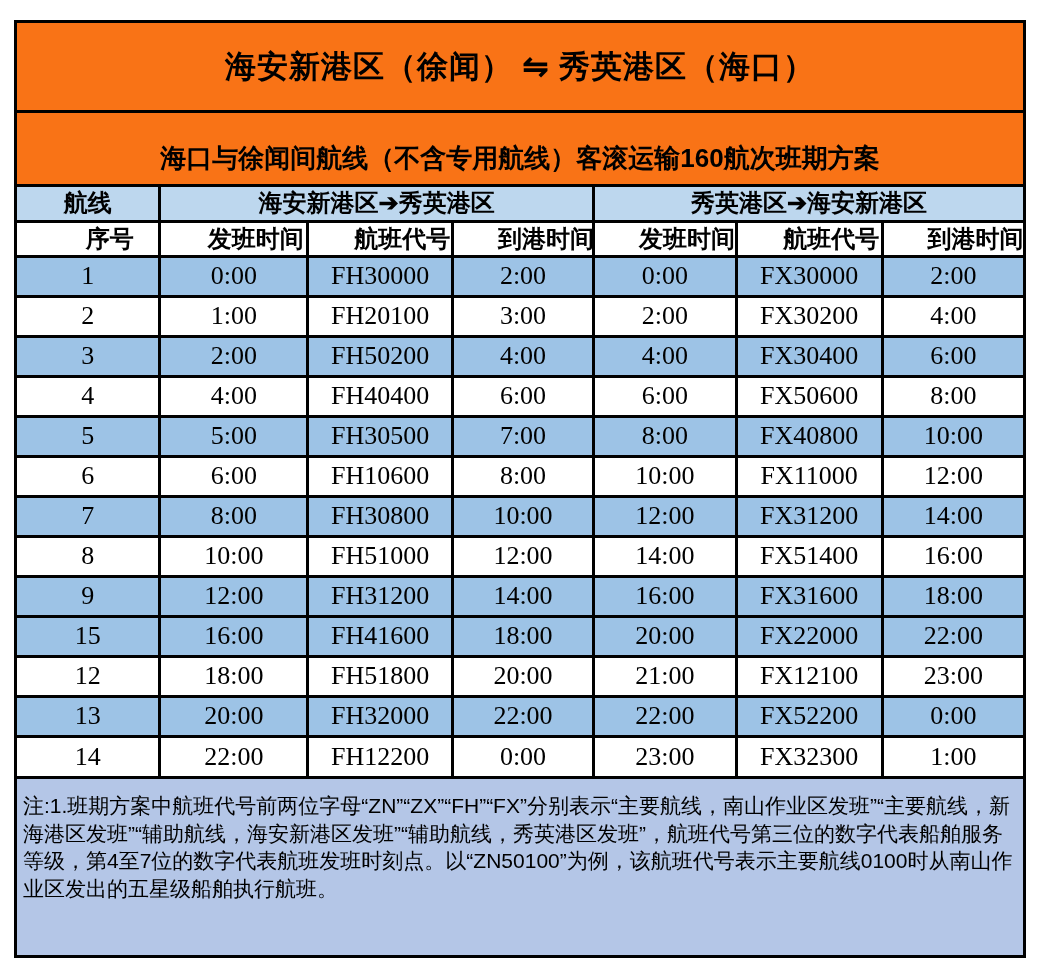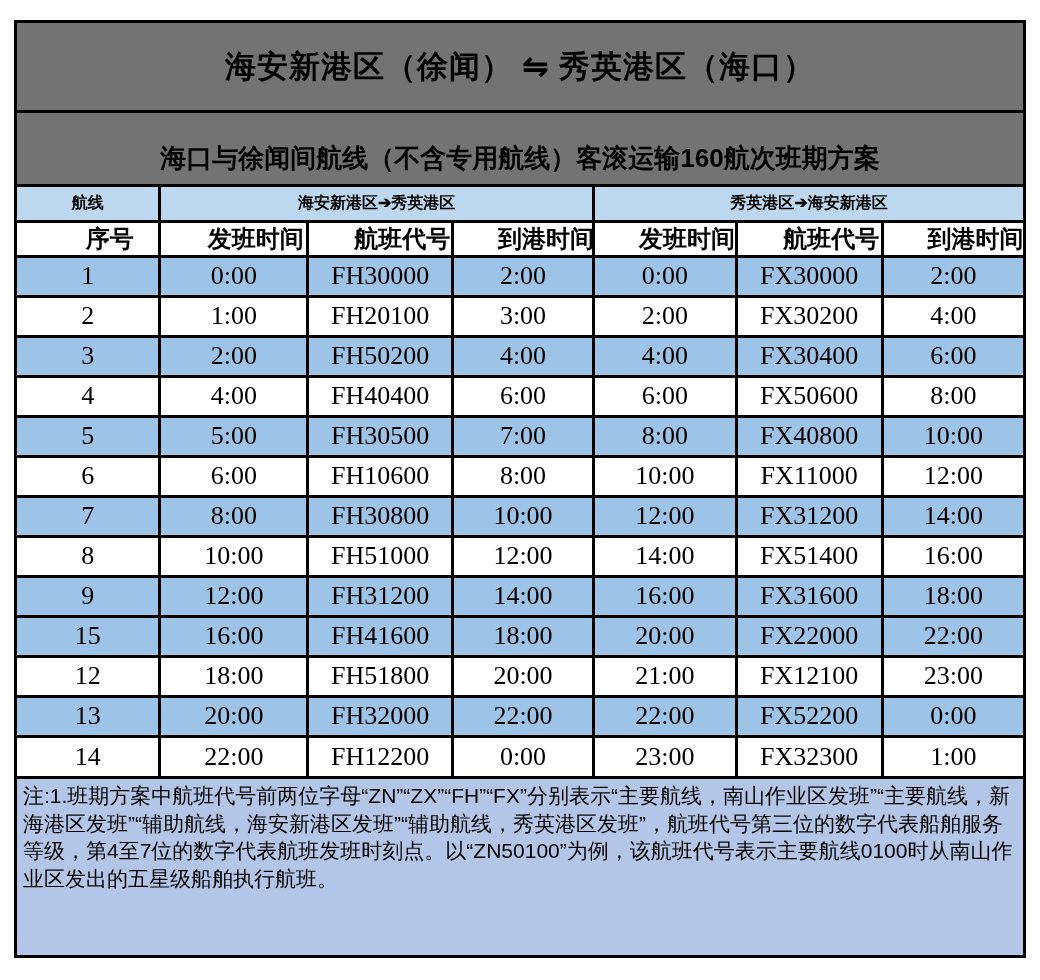--- a/index.html
+++ b/index.html
@@ -14,21 +14,21 @@
   .sheet {
     position: absolute;
     left: 14px;
     top: 20px;
     width: 1012px;
     height: 938px;
     border: 3px solid #000000;
     box-sizing: border-box;
     display: flex;
     flex-direction: column;
-    background: #737373;
+    background: #f97316;
   }
   .title-cell {
     height: 87px;
     flex: 0 0 87px;
     border-bottom: 3px solid #000000;
     display: flex;
     align-items: center;
     justify-content: center;
     font-size: 31px;
     font-weight: bold;
@@ -59,42 +59,42 @@
     text-align: center;
     vertical-align: middle;
     padding: 0;
     overflow: hidden;
     white-space: nowrap;
   }
   tr.head1 { height: 34px; background: #BDD7EE; }
   tr.head1 th {
     font-family: "Liberation Serif", serif;
     font-weight: bold;
-    font-size: 16px;
+    font-size: 24px;
   }
   tr.head2 { height: 33px; background: #ffffff; }
   tr.head2 th {
     font-family: "Liberation Serif", serif;
     font-weight: bold;
     font-size: 24px;
     padding-left: 44px;
   }
   tbody tr { height: 40px; }
   tbody tr.blue  { background: #9DC3E6; }
   tbody tr.white { background: #ffffff; }
   tbody td {
     font-family: "Liberation Serif", serif;
     font-size: 26px;
     font-weight: normal;
   }
   .notes {
     flex: 1 1 auto;
     border-top: 3px solid #000000;
     background: #B4C6E7;
-    padding: 3px 6px 6px 6px;
+    padding: 13px 6px 6px 6px;
     font-size: 21px;
     line-height: 1.32;
     font-family: "Liberation Sans", sans-serif;
     text-align: left;
     overflow: hidden;
   }
   .note-line { margin: 0; }
   col.c1 { width: 14.2%; }
   col.c2 { width: 14.7%; }
   col.c3 { width: 14.4%; }

